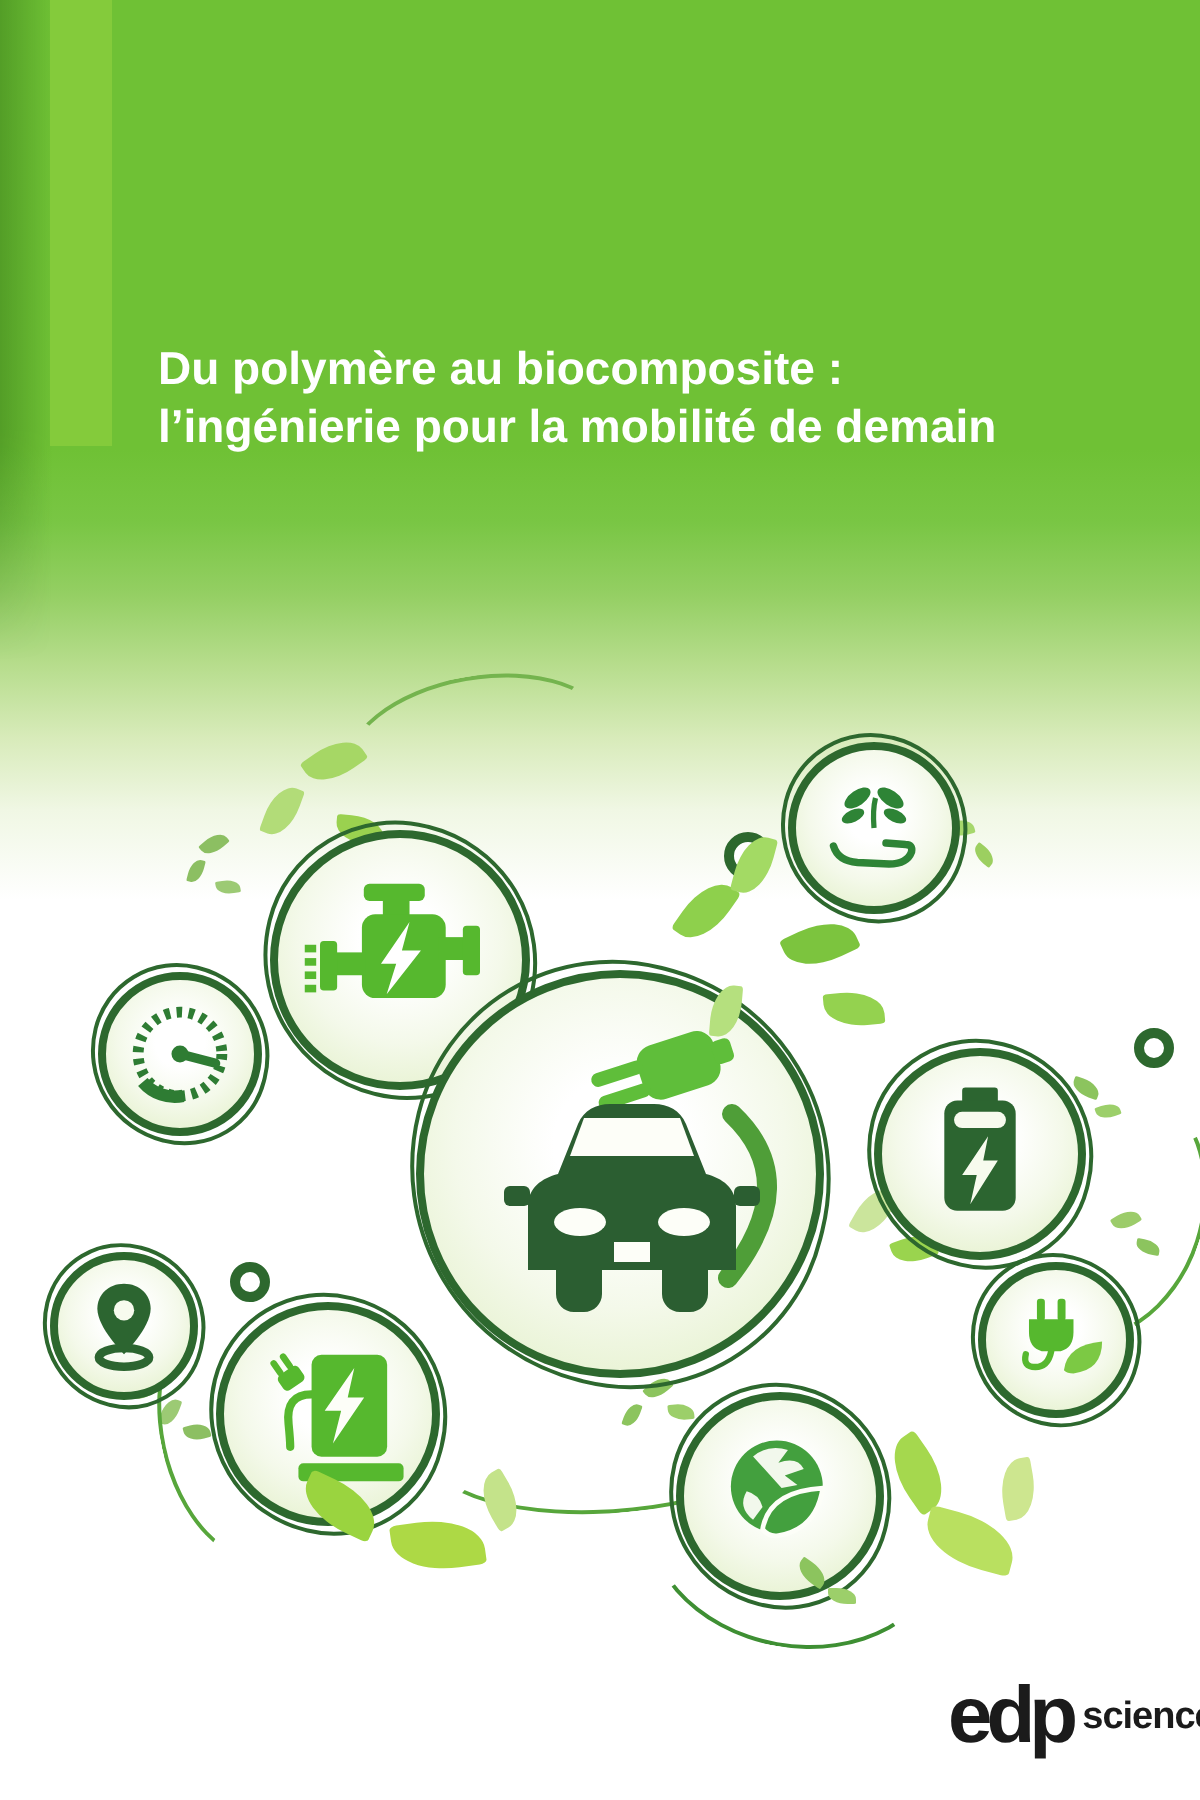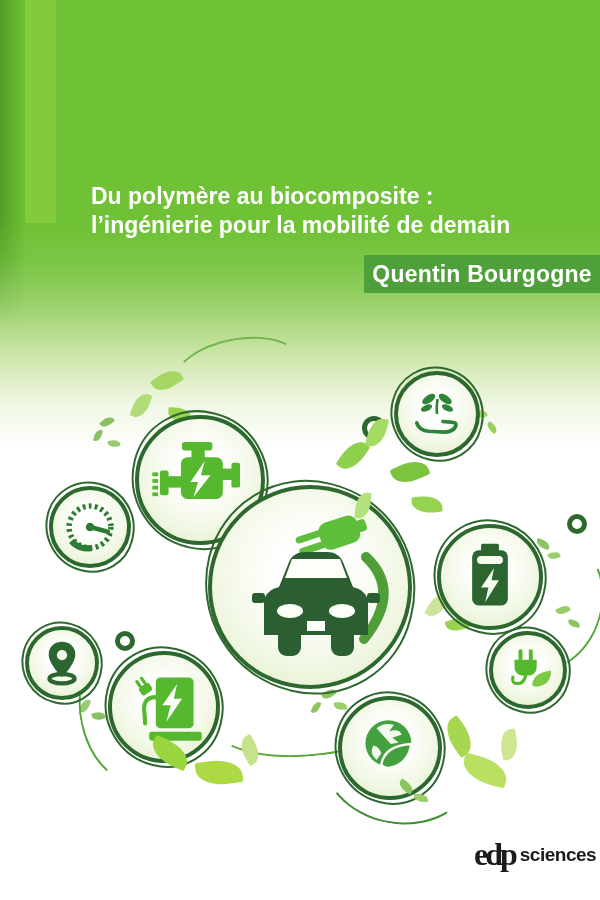--- a/index.html
+++ b/index.html
@@ -12,57 +12,54 @@
                #b7dd8d 74%,#d8ebba 82%,#f0f7e4 90%,#ffffff 100%);}
   .bg-left-shade{position:absolute;left:0;top:0;width:26px;height:330px;
     background:linear-gradient(90deg,rgba(25,85,10,.32),rgba(25,85,10,0));
     -webkit-mask-image:linear-gradient(180deg,#000 65%,transparent);
     mask-image:linear-gradient(180deg,#000 65%,transparent);}
   .accent-bar{position:absolute;left:25px;top:0;width:31px;height:223px;background:#84cb3b;}
 
   .title{position:absolute;left:79px;top:30px;margin:0;width:505px;
     font-size:39px;line-height:1.06;font-weight:bold;color:#ffffff;
     white-space:pre-line;letter-spacing:-0.5px;}
-  .subtitle{position:absolute;left:79px;top:170px;margin:12px;width:505px;
+  .subtitle{position:absolute;left:79px;top:170px;margin:0;width:505px;
     font-size:23px;line-height:1.28;font-weight:bold;color:#ffffff;white-space:pre-line;}
   .author-band{position:absolute;left:364px;right:0;top:255px;height:38px;background:#4f9f3b;
     display:flex;align-items:center;justify-content:center;}
   .author-band span{color:#fff;font-weight:bold;font-size:23px;letter-spacing:0.2px;}
 
   
   .ill{position:absolute;left:0;top:330px;width:600px;height:500px;}
   .ring{position:absolute;box-sizing:border-box;border:4px solid #2d682e;border-radius:50%;
     background:radial-gradient(circle at 50% 42%,#ffffff 22%,#f4f9ea 55%,#dfeec2 100%);
     display:flex;align-items:center;justify-content:center;}
   .ring::before{content:"";position:absolute;inset:-8px;border:2.5px solid #2d682e;
     border-radius:48% 52% 47% 53%;transform:rotate(14deg);pointer-events:none;}
   .ring.dot{background:#ffffff;border-width:5px;}
   .ring.dot::before{display:none;}
   .leaf{position:absolute;display:block;border-radius:8% 70% 8% 70%;}
   .swoosh{position:absolute;border:2.5px solid transparent;border-radius:50%;}
 
   
   .logo{position:absolute;left:474px;top:838px;display:flex;align-items:center;gap:5px;color:#1b1b1b;}
-  .logo .edp{font-family:Liberation Serif, serif;font-weight:bold;font-size:32px;
+  .logo .edp{font-family:Liberation Sans, sans-serif;font-weight:bold;font-size:40px;
     letter-spacing:-3px;line-height:1;}
   .logo .sciences{font-weight:bold;font-size:19px;letter-spacing:-0.5px;line-height:1;}
 </style>
 </head>
 <body>
 
 <div class="cover">
   <div class="bg-top"></div>
   <div class="bg-left-shade"></div>
   <div class="accent-bar"></div>
 
   <h2 class="subtitle">Du polymère au biocomposite :
 l’ingénierie pour la mobilité de demain</h2>
-  <div class="author-band">
-    <span>Quentin Bourgogne</span>
-  </div>
 
   <div class="ill">
 
     <i class="leaf" style="left:152px;top:42px;width:30px;height:17px;transform:rotate(-35deg);background:#a6d765"></i>
     <i class="leaf" style="left:128px;top:68px;width:26px;height:15px;transform:rotate(-70deg);background:#b2dc78"></i>
     <i class="leaf" style="left:168px;top:78px;width:24px;height:14px;transform:rotate(5deg);background:#9ad14f"></i>
     <i class="leaf" style="left:186px;top:106px;width:20px;height:12px;transform:rotate(-25deg);background:#add96e"></i>
     <i class="leaf" style="left:100px;top:88px;width:14px;height:8px;transform:rotate(-40deg);background:#8cbf62"></i>
     <i class="leaf" style="left:92px;top:102px;width:12px;height:7px;transform:rotate(-75deg);background:#8cbf62"></i>
     <i class="leaf" style="left:108px;top:110px;width:12px;height:7px;transform:rotate(-10deg);background:#9cca74"></i>

